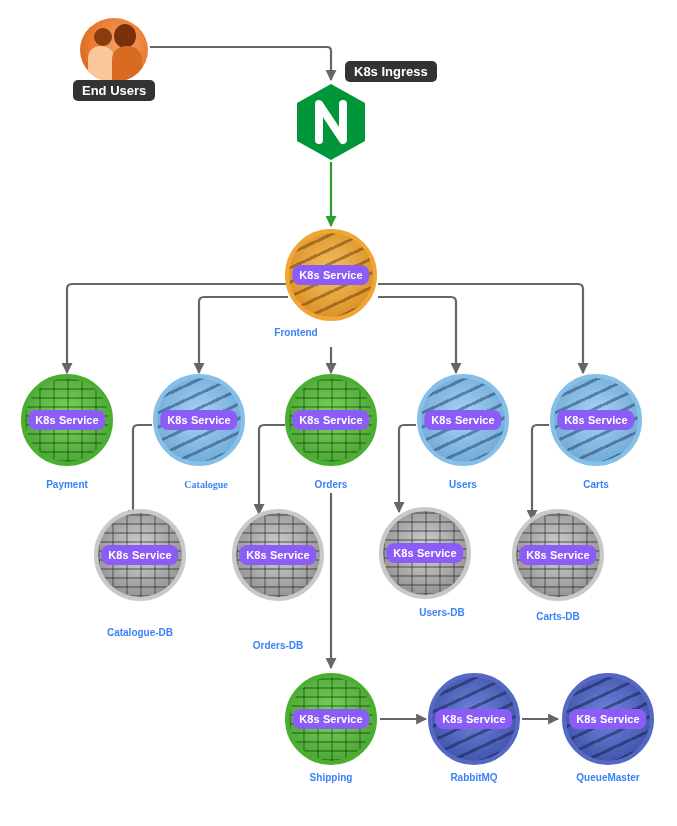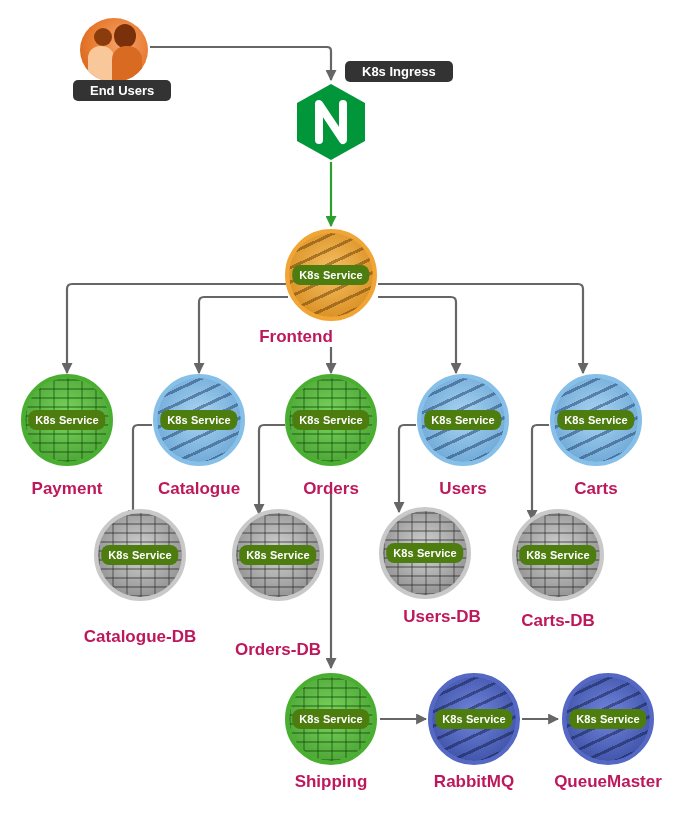--- a/index.html
+++ b/index.html
@@ -3,26 +3,26 @@
 <meta charset="utf-8">
 <style>
   html, body { margin:0; padding:0; background:#ffffff; }
   body { width:677px; height:826px; position:relative; overflow:hidden;
          font-family:"Liberation Sans", "DejaVu Sans", sans-serif; }
   #edges { position:absolute; left:0; top:0; width:677px; height:826px; pointer-events:none; }
   .node { position:absolute; width:92px; height:92px; border-radius:50%;
           box-sizing:border-box; overflow:hidden; }
   .node .tex { position:absolute; inset:0; border-radius:50%; }
   .badge { position:absolute; left:50%; top:50%; transform:translate(-50%,-50%);
-           background:#4d7c0f; color:#fff; font-weight:bold; font-size:11px;
+           background:#8b5cf6; color:#fff; font-weight:bold; font-size:11px;
            padding:4px 7px; border-radius:8px; white-space:nowrap; letter-spacing:0.1px; }
-  .label { position:absolute; font-weight:bold; font-size:17px; color:#be185d;
+  .label { position:absolute; font-weight:bold; font-size:10px; color:#3b82f6;
            transform:translateX(-50%); white-space:nowrap; text-align:center; }
   .pill { position:absolute; background:#333; color:#fff; font-weight:bold; font-size:13px;
-          padding:3px 17px; border-radius:5px; white-space:nowrap; }
+          padding:3px 9px; border-radius:5px; white-space:nowrap; }
   
   .green  { background:#5cbf43; border:4px solid #4aae30; }
   .green .tex { background:
       repeating-linear-gradient(0deg, rgba(0,60,0,0.35) 0 2px, transparent 2px 9px),
       repeating-linear-gradient(90deg, rgba(0,60,0,0.30) 0 2px, transparent 2px 14px),
       radial-gradient(circle at 50% 45%, #7cd65e 0%, #4ea637 75%); }
   .lblue  { background:#8ec3ea; border:4px solid #86bfe8; }
   .lblue .tex { background:
       repeating-linear-gradient(-25deg, rgba(20,50,90,0.45) 0 3px, transparent 3px 13px),
       radial-gradient(circle at 50% 45%, #a9d4f3 0%, #6ea8d6 80%); }
@@ -100,21 +100,21 @@
     <div class="label" style="left: 296px; top: 327px;">Frontend</div>
     <div class="node green" style="left: 21px; top: 374px;">
       <div class="tex"></div>
       <div class="badge">K8s Service</div>
     </div>
     <div class="label" style="left: 67px; top: 479px;">Payment</div>
     <div class="node lblue" style="left: 153px; top: 374px;">
       <div class="tex"></div>
       <div class="badge">K8s Service</div>
     </div>
-    <div class="label" style="left: 199px; top: 479px;">Catalogue</div>
+    <div class="label" style="left: 206px; top: 479px; font-family: Liberation Serif, serif;">Catalogue</div>
     <div class="node green" style="left: 285px; top: 374px;">
       <div class="tex"></div>
       <div class="badge">K8s Service</div>
     </div>
     <div class="label" style="left: 331px; top: 479px;">Orders</div>
     <div class="node lblue" style="left: 417px; top: 374px;">
       <div class="tex"></div>
       <div class="badge">K8s Service</div>
     </div>
     <div class="label" style="left: 463px; top: 479px;">Users</div>

